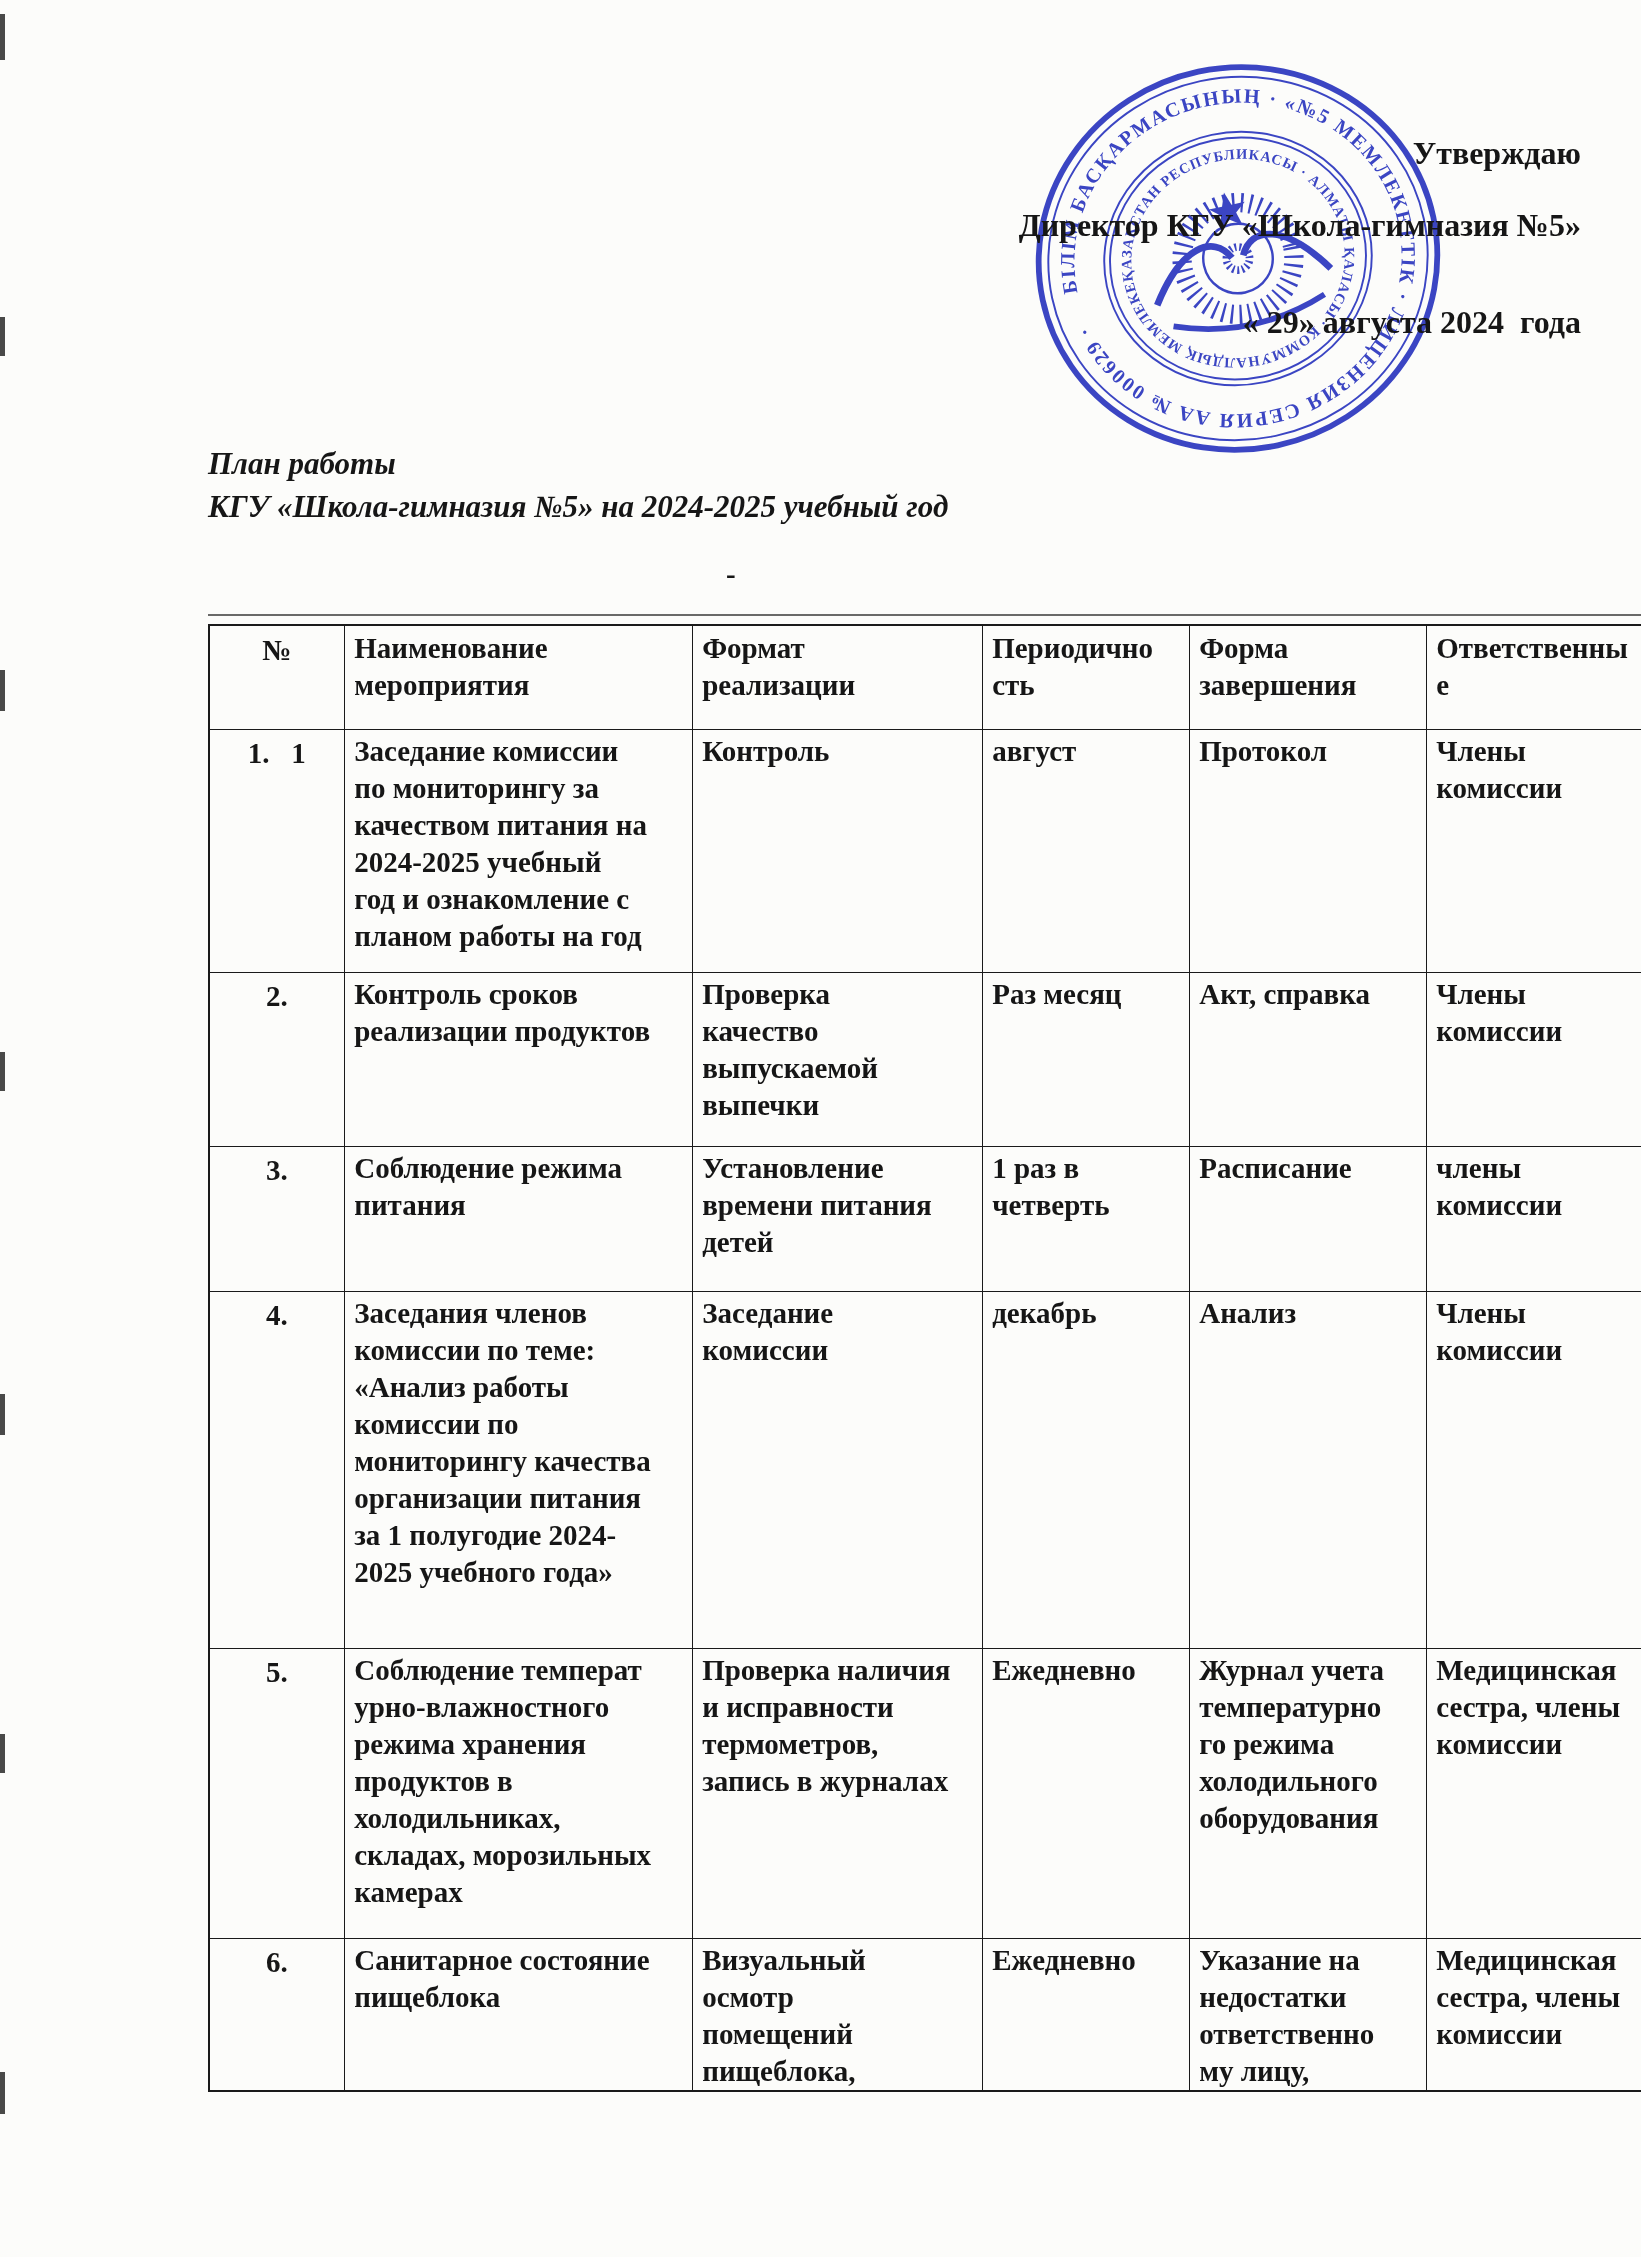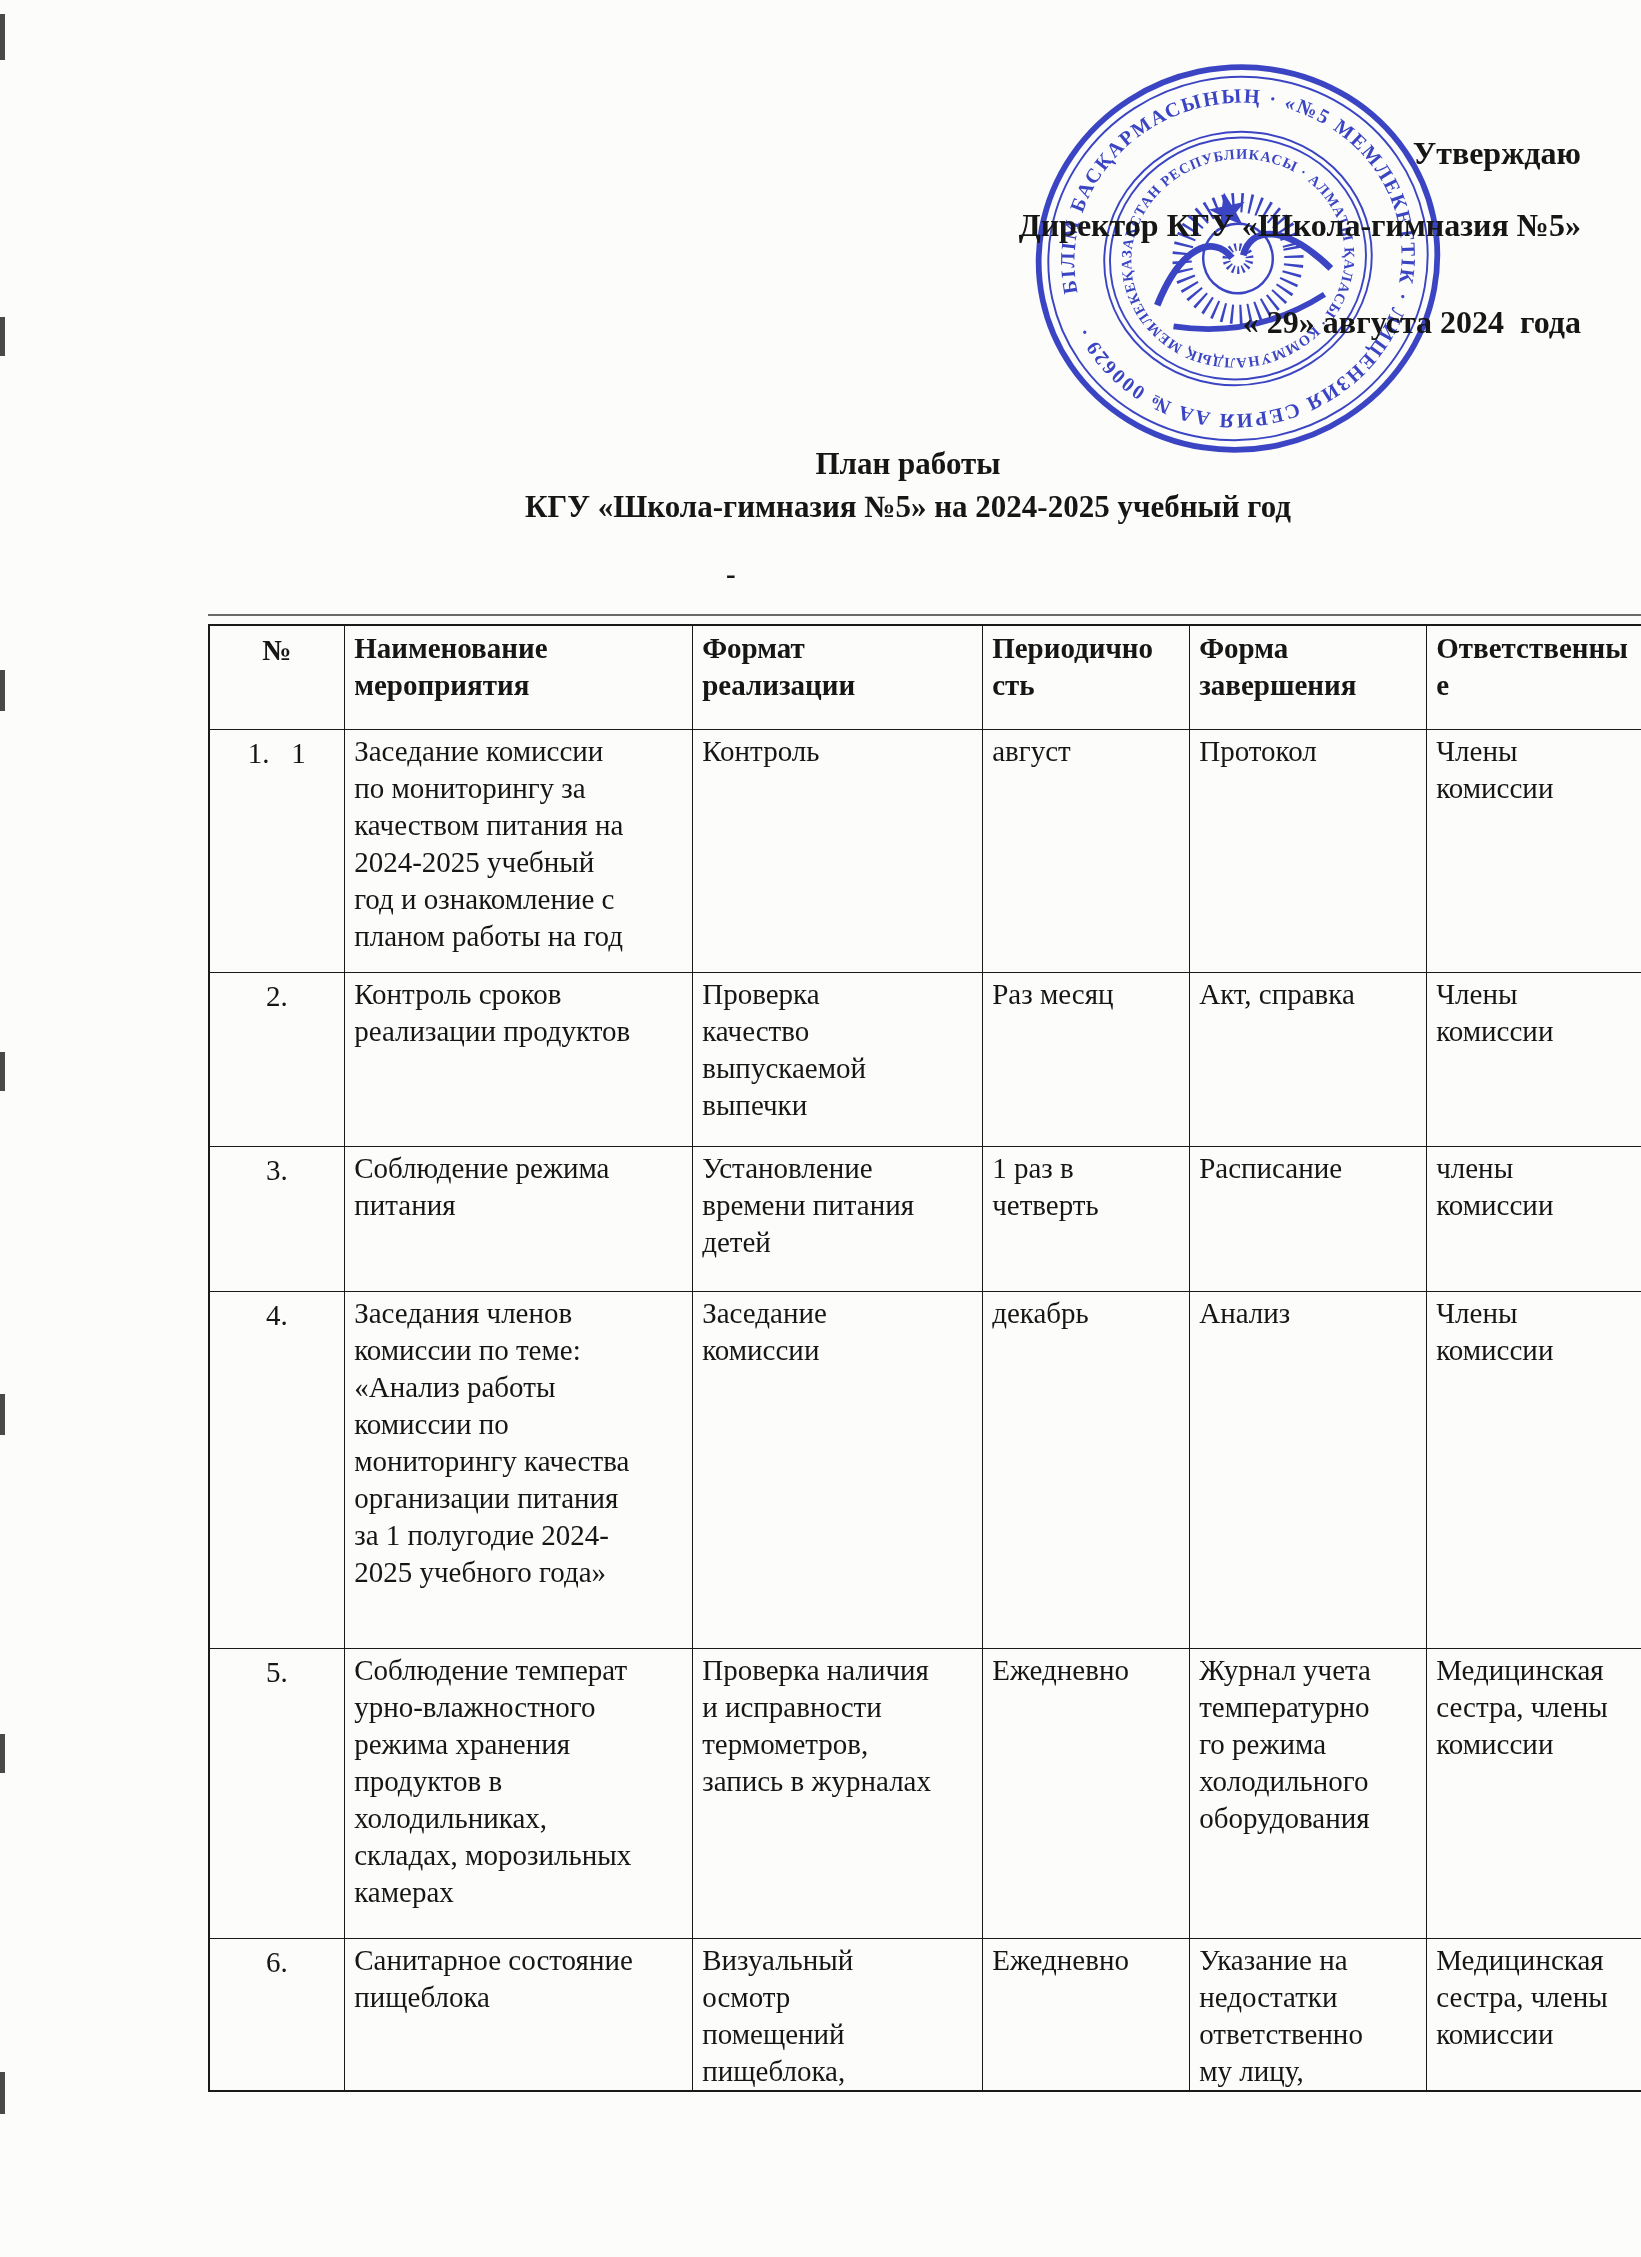--- a/index.html
+++ b/index.html
@@ -7,28 +7,28 @@
     position:relative;width:1641px;height:2257px;background:#fcfcfa;
     overflow:hidden;font-family:"Liberation Serif","DejaVu Serif",serif;color:#161616;
   }
   
   .approval-line{position:absolute;right:60px;text-align:center;font-weight:bold;
     font-size:32px;white-space:nowrap;z-index:3;}
   .a1{top:135px}.a2{top:207px}.a3{top:243px}.a4{top:304px}
   .sig-rule{display:inline-block;width:188px;height:31px;border-bottom:2.9px solid #111;
     margin-right:11.6px;vertical-align:baseline;}
   
-  .title-block{position:absolute;left:208px;top:442px;width:1400px;text-align:center;
-    font-weight:bold;font-size:31px;line-height:43px;z-index:3;}
+  .title-block{position:absolute;left:208px;top:442px;width:1400px;
+    font-weight:bold;font-size:31px;line-height:43px;z-index:3;font-style:italic;}
   .title-dash{position:absolute;left:726px;top:558px;font-size:29px;font-weight:bold;z-index:3;}
   
   .doc-table{position:absolute;left:208px;top:624px;width:1442px;border-collapse:collapse;
     table-layout:fixed;border:2.9px solid #1a1a1a;z-index:2;}
   .doc-table td{border:1.9px solid #1a1a1a;vertical-align:top;padding:3.9px 7.7px 0 9.7px;
-    font-size:29px;line-height:37px;white-space:pre-line;overflow:hidden;}
+    font-size:29px;line-height:37px;white-space:pre-line;overflow:hidden;font-weight:bold;}
   .doc-table tr.hdr td{font-weight:bold;}
   .doc-table td.num{text-align:center;padding-left:1.9px;padding-right:1.9px;padding-top:5.8px;}
   .topline{position:absolute;left:208px;top:614px;width:1438px;height:1.9px;background:#1a1a1a;
     opacity:.65;z-index:2;}
   
   .stamp{position:absolute;left:1020px;top:50px;width:436px;height:417px;z-index:1;
     mix-blend-mode:multiply;opacity:.93;}
   
   .mark{position:absolute;left:0;width:4.8px;background:#1c1c1c;opacity:.8;z-index:4;}
   .m1{top:13.5px;height:46px}.m2{top:317px;height:39px}.m3{top:670px;height:41px}

